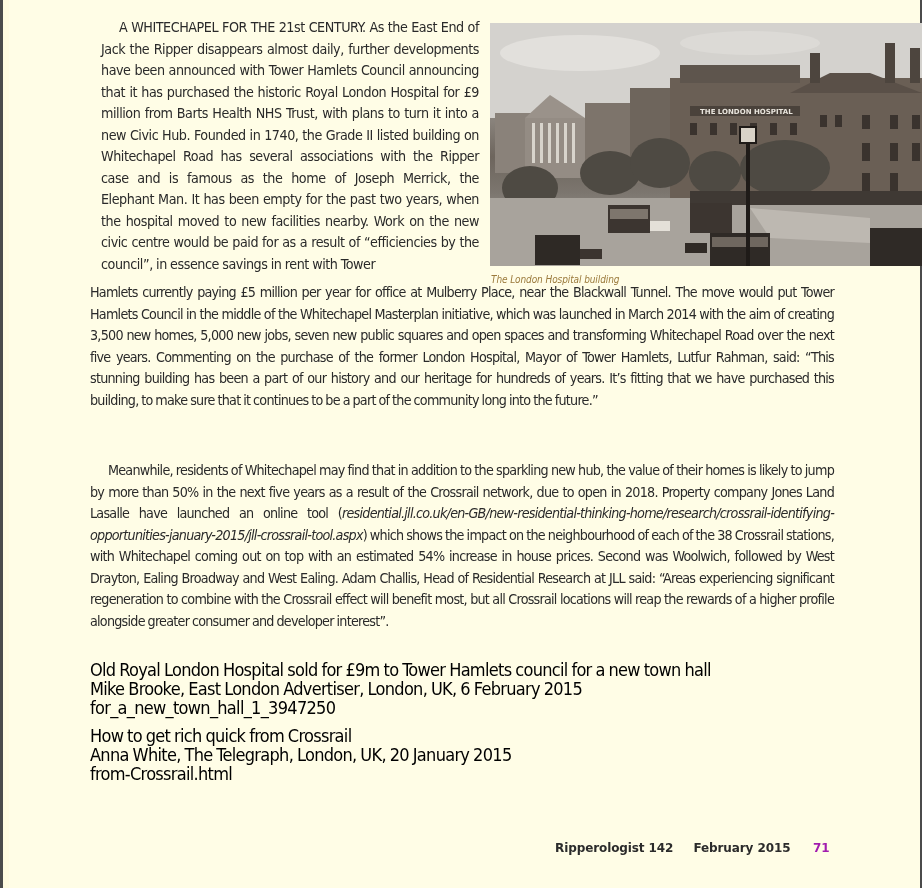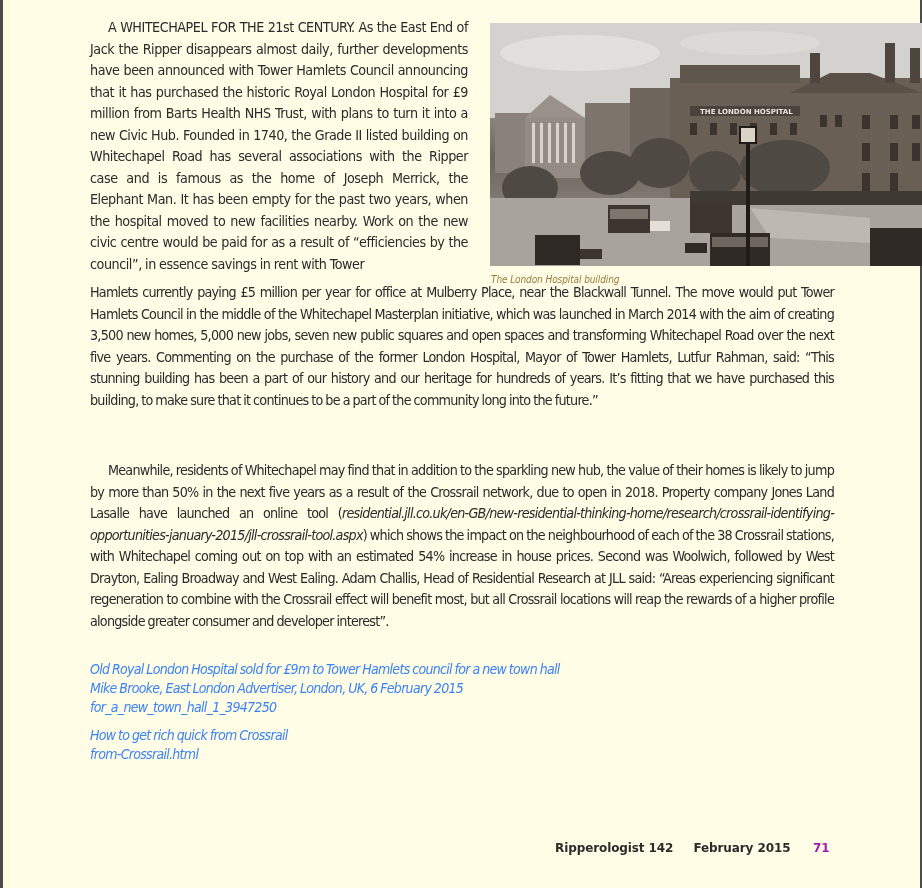--- a/index.html
+++ b/index.html
@@ -16,21 +16,21 @@
 
   .body-text {
     font-size: 14.2px;
     line-height: 21.5px;
     letter-spacing: -0.45px;
     word-spacing: -0.3px;
     text-align: justify;
     font-stretch: condensed;
   }
   .para-1 {
-    position: absolute; left: 90px; top: 17px; width: 378px;
+    position: absolute; left: 101px; top: 17px; width: 378px;
     text-indent: 18px;
   }
   .para-1-cont {
     position: absolute; left: 90px; top: 282px; width: 744px;
     letter-spacing: -0.75px;
     word-spacing: -0.5px;
   }
   .para-2 {
     position: absolute; left: 90px; top: 460px; width: 744px;
     text-indent: 18px;
@@ -45,22 +45,22 @@
     background: linear-gradient(180deg, #d8d6d2 0%, #c9c7c2 25%, #8d8780 38%, #6d655d 55%, #7c766f 70%, #9a958f 85%, #86817b 100%);
   }
   .photo svg { display: block; }
   .photo-caption {
     position: absolute; left: 491px; top: 274px;
     font-size: 10px; font-style: italic; color: #9b7a3c; letter-spacing: -0.1px;
   }
 
   .refs {
     position: absolute; left: 90px; top: 660px; width: 760px;
-    color: #3b82f6; font-style: italic;
-    font-size: 14px; line-height: 19px; letter-spacing: -0.7px;
+    color: #000000; 
+    font-size: 18px; line-height: 19px; letter-spacing: -0.7px;
     word-spacing: -0.6px;
   }
   .ref-block { margin-bottom: 9px; }
   .ref-line { display: block; white-space: nowrap; }
 
   .footer {
     position: absolute; top: 841px; left: 555px;
     font-size: 12px; font-weight: bold; color: #2b2b2b; letter-spacing: -0.1px;
     font-family: "DejaVu Sans", sans-serif;
   }
@@ -169,20 +169,21 @@
 <div class="body-text para-2"><span>Meanwhile, residents of Whitechapel may find that in addition to the sparkling new hub, the value of their homes is likely to jump by more than 50% in the next five years as a result of the Crossrail network, due to open in 2018. Property company Jones Land Lasalle have launched an online tool (</span><em>residential.jll.co.uk/en-GB/new-residential-thinking-home/research/crossrail-identifying-opportunities-january-2015/jll-crossrail-tool.aspx</em><span>) which shows the impact on the neighbourhood of each of the 38 Crossrail stations, with Whitechapel coming out on top with an estimated 54% increase in house prices. Second was Woolwich, followed by West Drayton, Ealing Broadway and West Ealing.  Adam Challis, Head of Residential Research at JLL said: “Areas experiencing significant regeneration to combine with the Crossrail effect will benefit most, but all Crossrail locations will reap the rewards of a higher profile alongside greater consumer and developer interest”.</span></div>
 
 <div class="refs">
   <div class="ref-block">
     <span class="ref-line">Old Royal London Hospital sold for £9m to Tower Hamlets council for a new town hall</span>
     <span class="ref-line">Mike Brooke, East London Advertiser, London, UK, 6 February 2015</span>
     <span class="ref-line">for_a_new_town_hall_1_3947250</span>
   </div>
   <div class="ref-block">
     <span class="ref-line">How to get rich quick from Crossrail</span>
+    <span class="ref-line">Anna White, The Telegraph, London, UK, 20 January 2015</span>
     <span class="ref-line">from-Crossrail.html</span>
   </div>
 </div>
 
 <div class="footer">
   <span class="pub">Ripperologist 142</span>
   <span>February 2015</span>
 </div>
 <div class="page-number">71</div>
 

